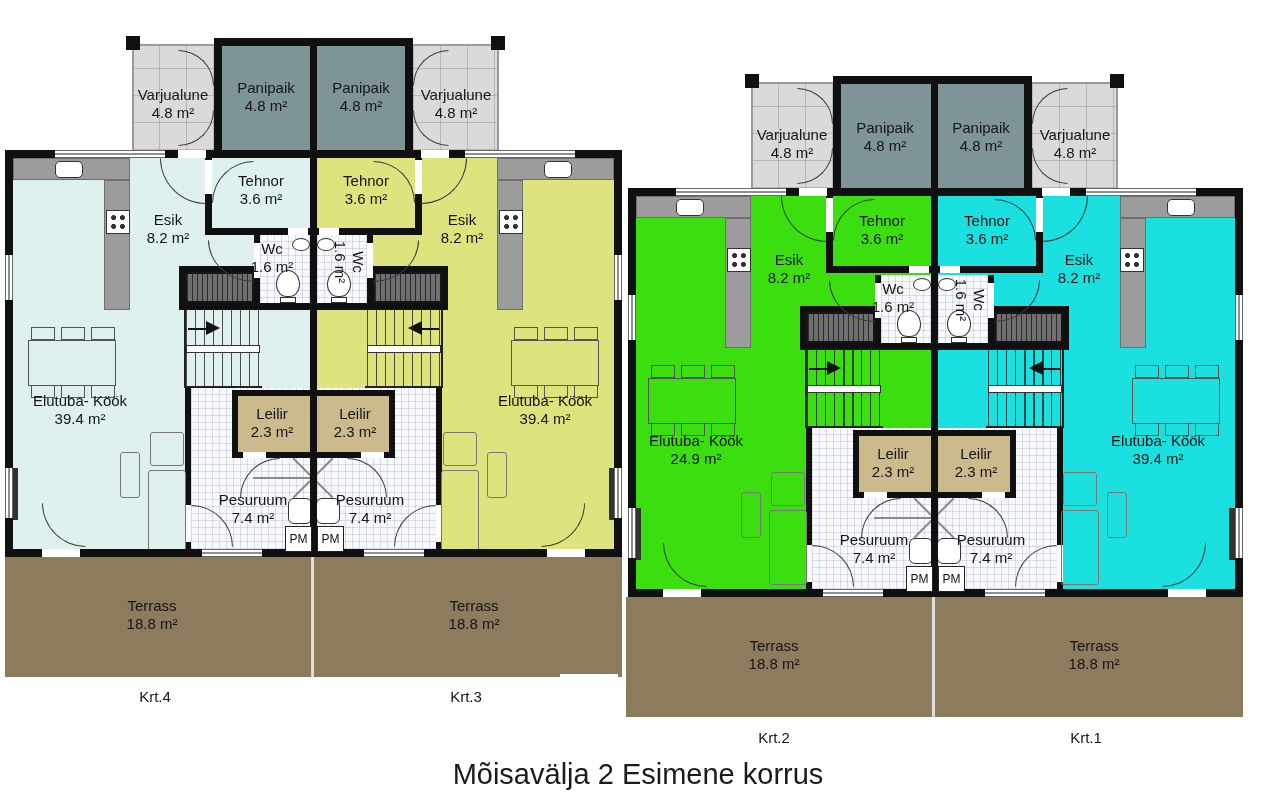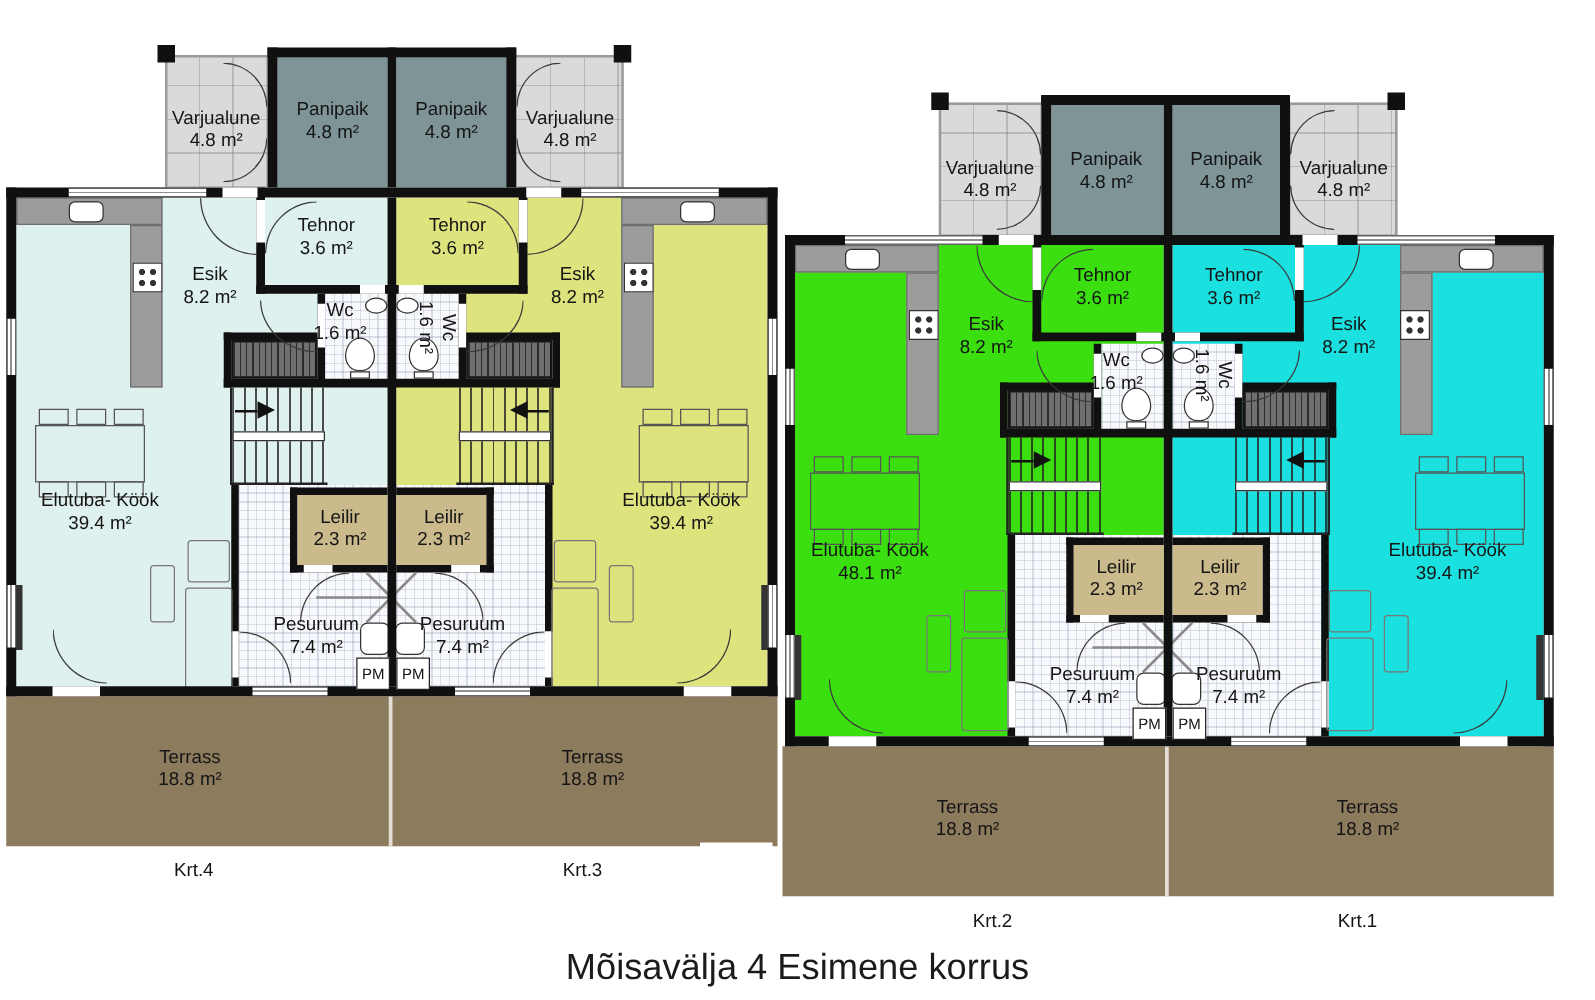--- a/index.html
+++ b/index.html
@@ -471,21 +471,21 @@
     <div class="lbl" style="left:893px;top:298px">
         <span>Wc</span>
         <span>1.6 m²</span>
       </div>
     <div class="lbl rot" style="left:970px;top:300px">
         <span>Wc</span>
         <span>1.6 m²</span>
       </div>
     <div class="lbl" style="left:696px;top:450px">
         <span>Elutuba- Köök</span>
-        <span>48.1 m²</span>
+        <span>24.9 m²</span>
       </div>
     <div class="lbl" style="left:1158px;top:450px">
         <span>Elutuba- Köök</span>
         <span>39.4 m²</span>
       </div>
     <div class="lbl" style="left:893px;top:463px">
         <span>Leilir</span>
         <span>2.3 m²</span>
       </div>
     <div class="lbl" style="left:976px;top:463px">
@@ -501,18 +501,18 @@
         <span>7.4 m²</span>
       </div>
     <div class="lbl" style="left:774px;top:655px">
         <span>Terrass</span>
         <span>18.8 m²</span>
       </div>
     <div class="lbl" style="left:1094px;top:655px">
         <span>Terrass</span>
         <span>18.8 m²</span>
       </div>
-    <div class="one" style="left:794px;top:737px">Krt.2</div>
+    <div class="one" style="left:774px;top:737px">Krt.2</div>
     <div class="one" style="left:1086px;top:737px">Krt.1</div>
 
-    <div id="title">Mõisavälja 4 Esimene korrus</div>
+    <div id="title">Mõisavälja 2 Esimene korrus</div>
   </div>
 </div>
 
 </body></html>

